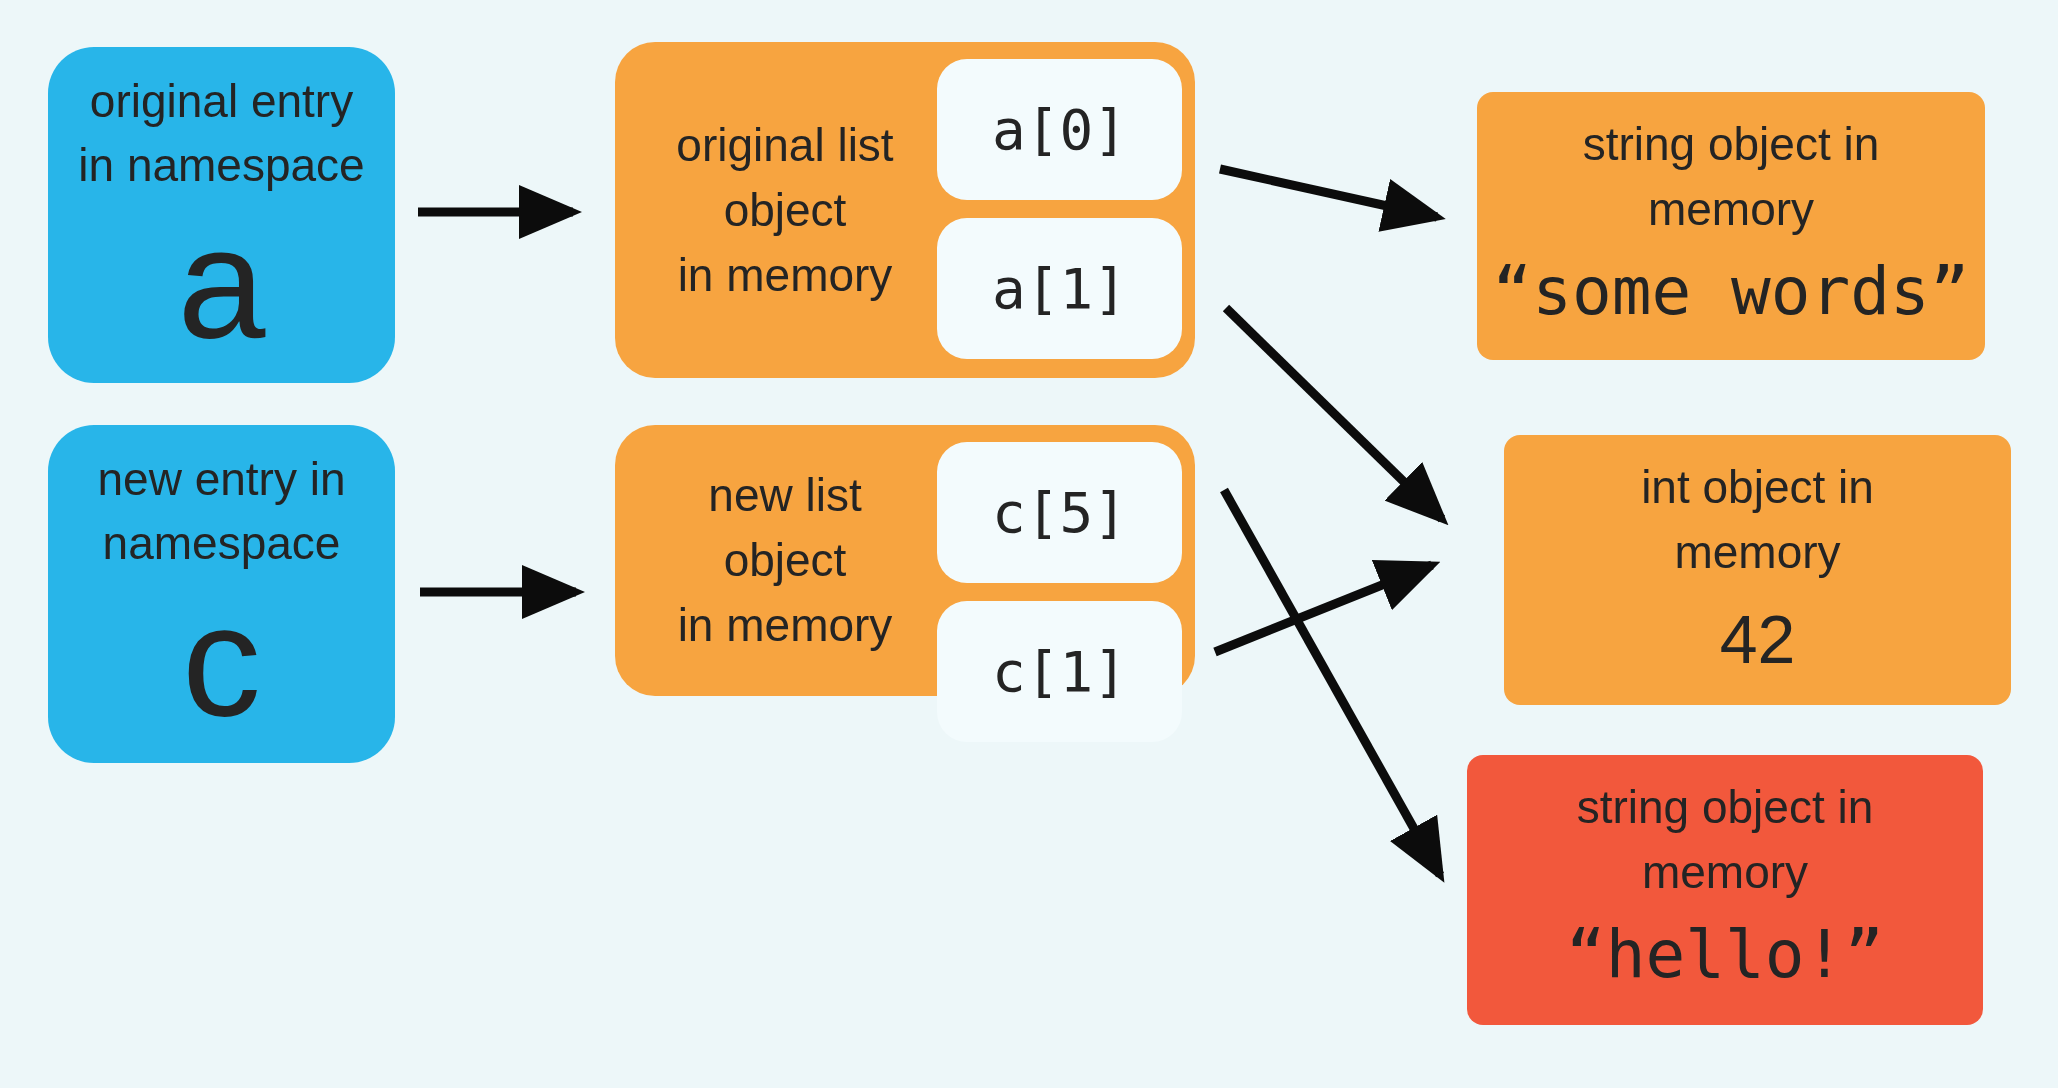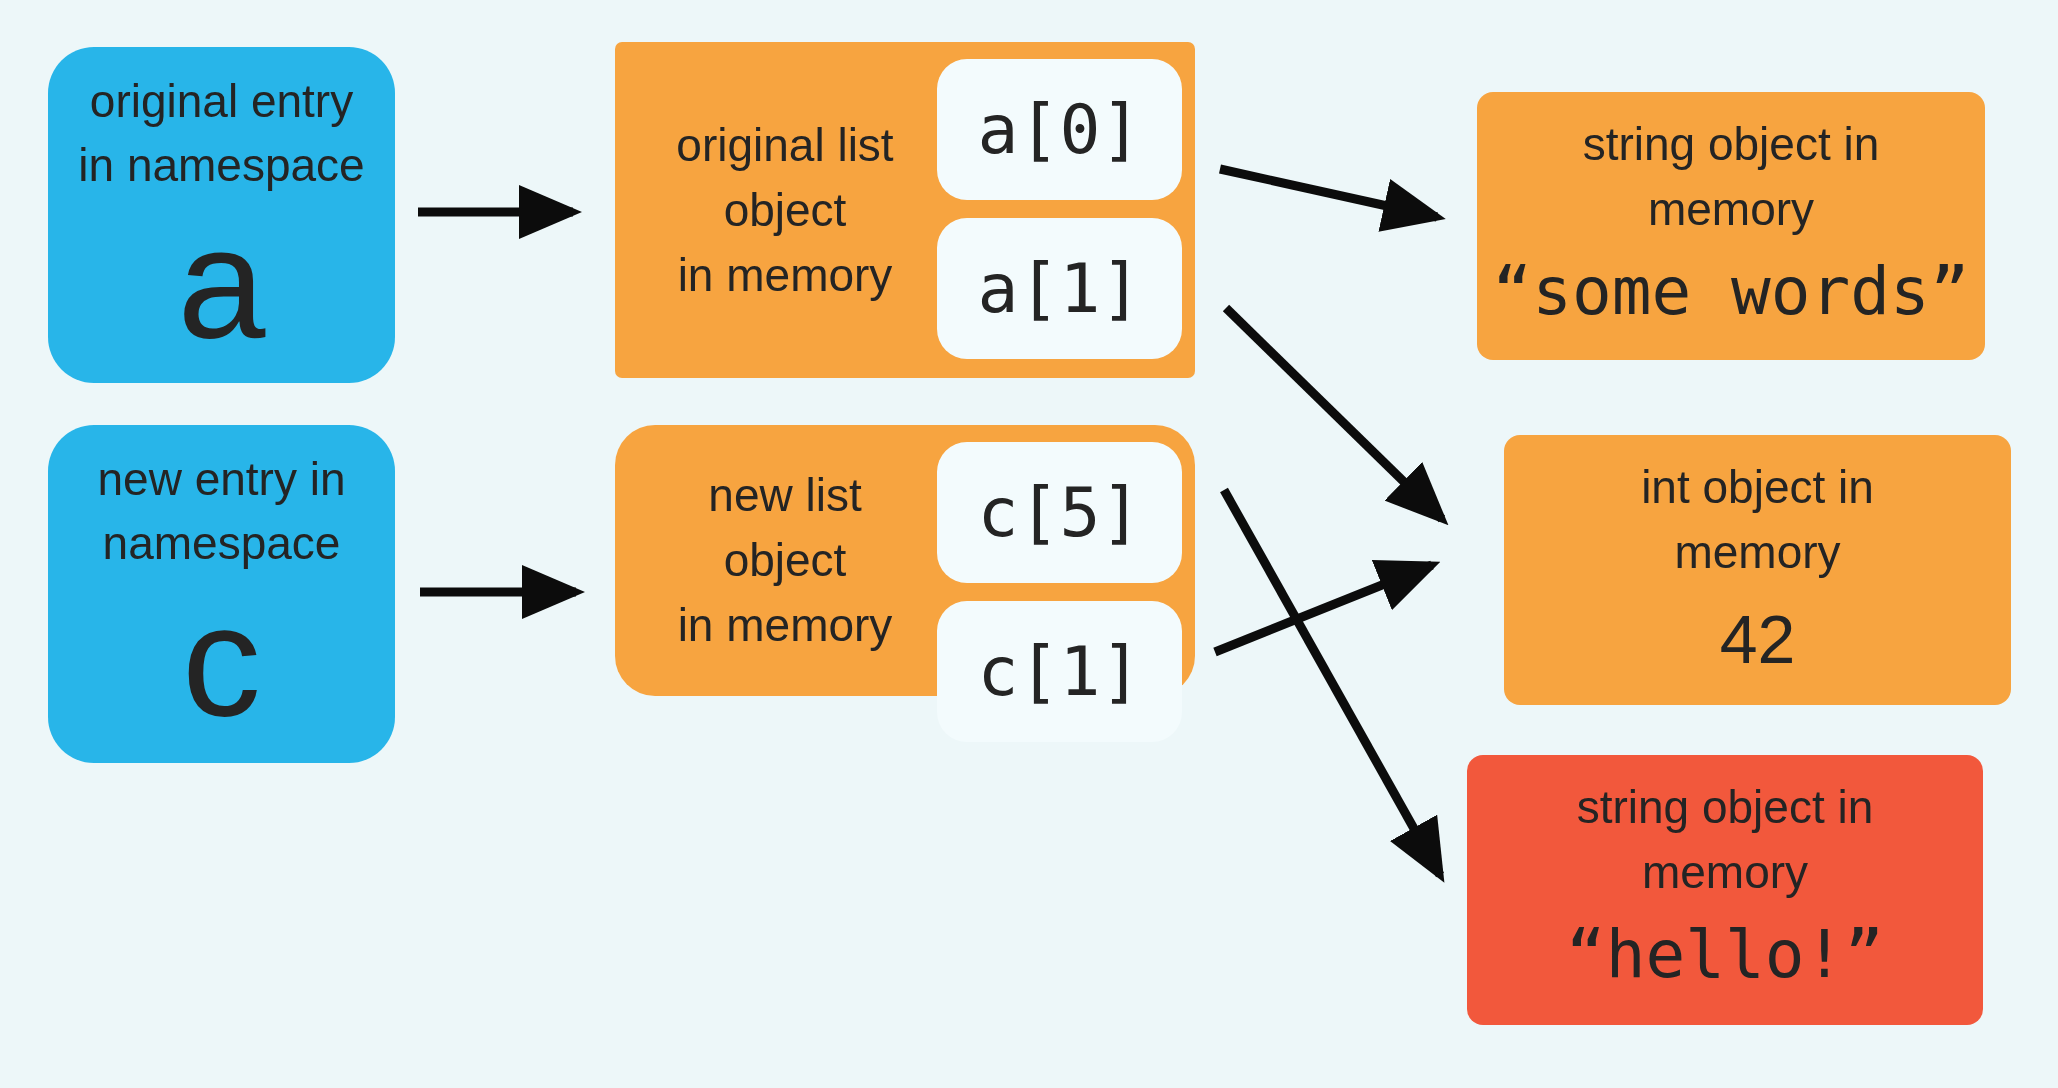--- a/index.html
+++ b/index.html
@@ -25,34 +25,34 @@
   #ns-c { top:425px; height:338px; }
   .ns-line { font-size:46px; line-height:64px; text-align:center; white-space:nowrap; }
   .big-var { font-size:158px; line-height:170px; text-align:center; }
 
   
   .list-box {
     background: var(--orange, #f7a440);
     width:580px; left:615px;
     border-radius:40px;
   }
-  #list-a { top:42px; height:336px;border-radius:7px; }
+  #list-a { top:42px; height:336px; }
   #list-c { top:425px; height:271px; }
   .list-label {
     position:absolute; left:12px; top:0; width:316px; height:100%;
     display:flex; flex-direction:column; justify-content:center;
   }
   .list-line { font-size:46px; line-height:65px; text-align:center; white-space:nowrap; }
   .slot {
     position:absolute; right:13px; width:245px; height:141px;
     background: var(--slot, #f3fbfd);
     border-radius:30px;
     display:flex; align-items:center; justify-content:center;
     font-family:"DejaVu Sans Mono", monospace;
-    font-size:68px;
+    font-size:56px;
   }
   .slot-top { top:17px; }
   .slot-bottom { top:176px; }
 
   
   .mem-box {
     border-radius:16px;
     display:flex; flex-direction:column; align-items:center;
     padding-top:20px;
   }

